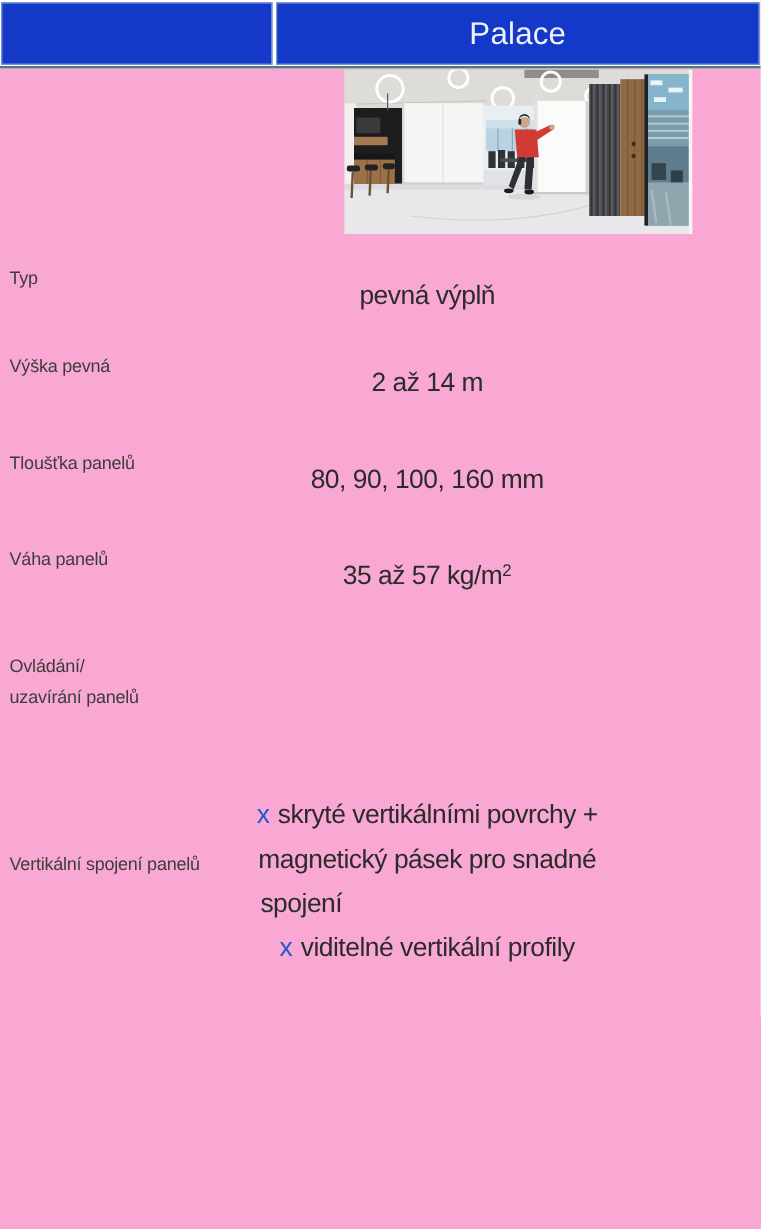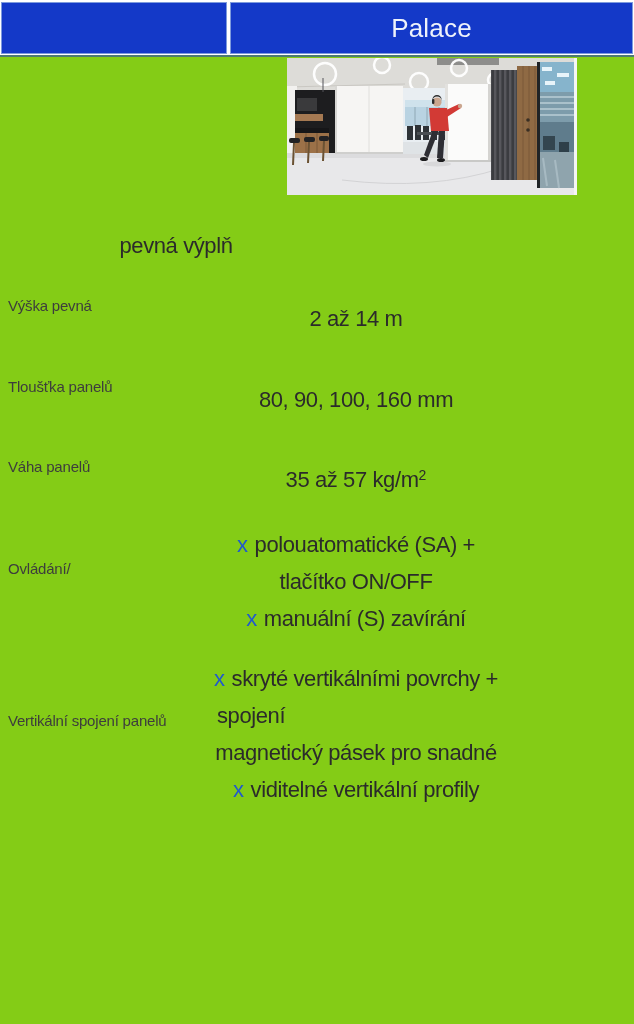--- a/index.html
+++ b/index.html
@@ -1,18 +1,18 @@
 <!DOCTYPE html>
 <html><head>
 <meta charset="utf-8">
 <style>
   * { margin:0; padding:0; box-sizing:border-box; }
   html,body { background:#ffffff; }
   .page {
-    width:634px; height:1024px; background:#84cc16; overflow:hidden;
+    width:634px; height:1024px; background:#f9a8d4; overflow:hidden;
     font-family:"Liberation Sans", sans-serif; color:#2c2c2c; position:relative;
   }
   
   .header {
     display:flex; gap:3px; padding:2px 1px 0 1px;
     border-bottom:2px solid #4d7a73; background:#ffffff; height:57px;
   }
   .hcell {
     background:#1439c8; border:1px solid #7e9bdd; height:52px;
   }
@@ -167,20 +167,21 @@
         <path d="M157,53 L172,46 L174,50 L160,59 Z" fill="#d23a35"></path>
         <circle cx="173" cy="48" r="2.2" fill="#caa68f"></circle>
         <circle cx="150" cy="44" r="4.6" fill="#caa68f"></circle>
         <path d="M145.4,43 A4.6,4.6 0 0 1 154.6,43 L154.6,41.5 A4.6,4.6 0 0 0 145.4,41.5 Z" fill="#2b2b2b"></path>
         <rect x="145" y="41" width="2.4" height="5" rx="1" fill="#2b2b2b"></rect>
       </g>
     </svg>
   </div>
 
   <div class="row r1">
+    <div class="label">Typ</div>
     <div class="value"><span>pevná výplň</span></div>
   </div>
 
   <div class="row r2">
     <div class="label">Výška pevná</div>
     <div class="value"><span>2 až 14 m</span></div>
   </div>
 
   <div class="row r3">
     <div class="label">Tloušťka panelů</div>
@@ -192,31 +193,27 @@
   <div class="row r6">
     <div class="label">Váha panelů</div>
     <div class="value">
       <span>35 až 57 kg/m</span><sup>2</sup>
     </div>
   </div>
 
   <div class="row r7">
     <div class="label">
       <div>Ovládání/</div>
-    </div>
-    <div class="value">
-      <div class="vline"><span class="xm">x</span><span>polouatomatické (SA) +</span></div>
-      <div class="vline"><span>tlačítko ON/OFF</span></div>
-      <div class="vline"><span class="xm">x</span><span>manuální (S) zavírání</span></div>
+      <div>uzavírání panelů</div>
     </div>
   </div>
 
   <div class="row r8">
     <div class="label">Vertikální spojení panelů</div>
     <div class="value">
       <div class="vline"><span class="xm">x</span><span>skryté vertikálními povrchy +</span></div>
+      <div class="vline"><span>magnetický pásek pro snadné</span></div>
       <div class="vline left-indent"><span>spojení</span></div>
-      <div class="vline"><span>magnetický pásek pro snadné</span></div>
       <div class="vline"><span class="xm">x</span><span>viditelné vertikální profily</span></div>
     </div>
   </div>
 
 </div>
 
 </body></html>

